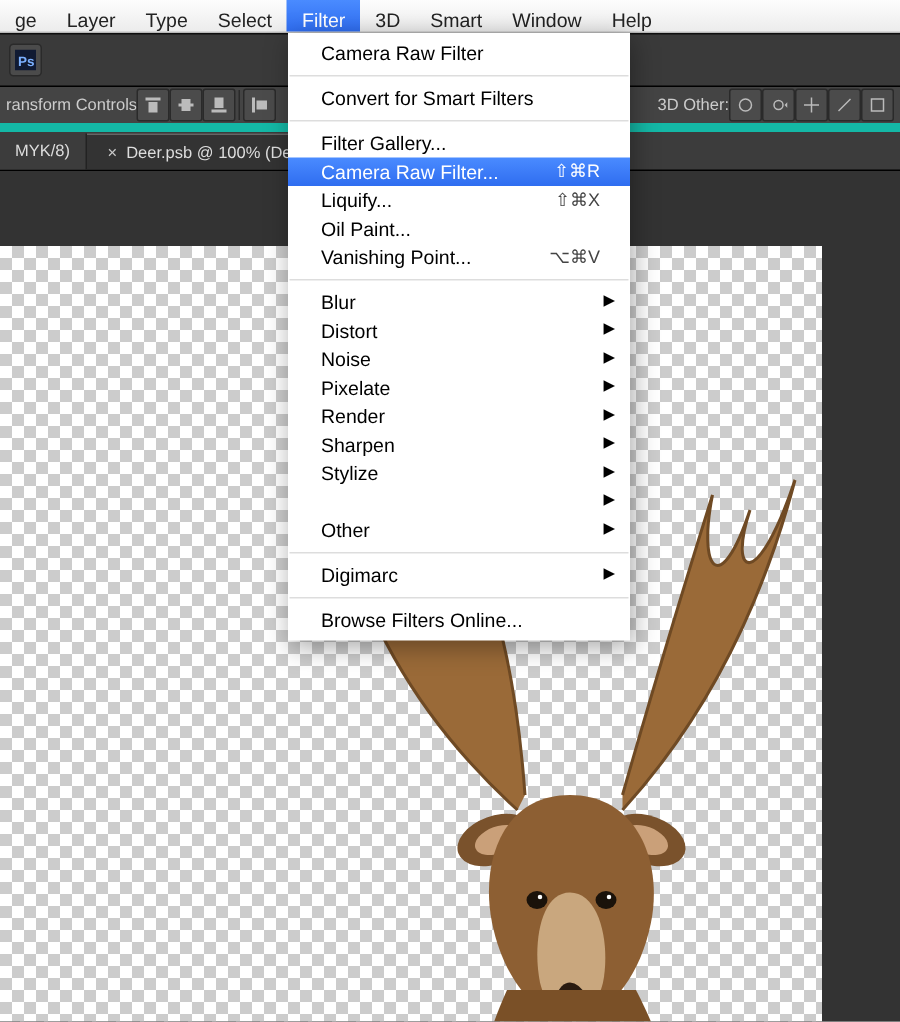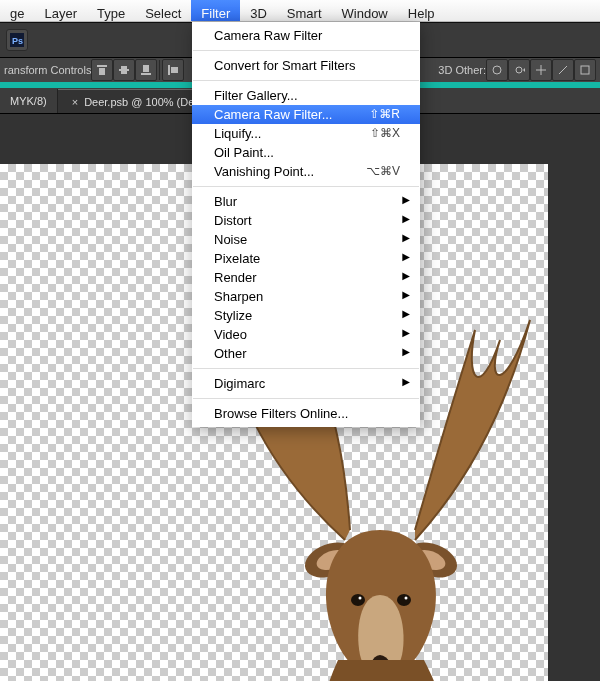--- a/index.html
+++ b/index.html
@@ -220,21 +220,20 @@
     </div>
     <div class="mi">
       <span class="lbl">Sharpen</span>
       <span class="arrow">▶</span>
     </div>
     <div class="mi">
       <span class="lbl">Stylize</span>
       <span class="arrow">▶</span>
     </div>
     <div class="mi">
-      <span class="lbl">Video</span>
       <span class="arrow">▶</span>
     </div>
     <div class="mi">
       <span class="lbl">Other</span>
       <span class="arrow">▶</span>
     </div>
     <div class="sep"></div>
     <div class="mi">
       <span class="lbl">Digimarc</span>
       <span class="arrow">▶</span>

